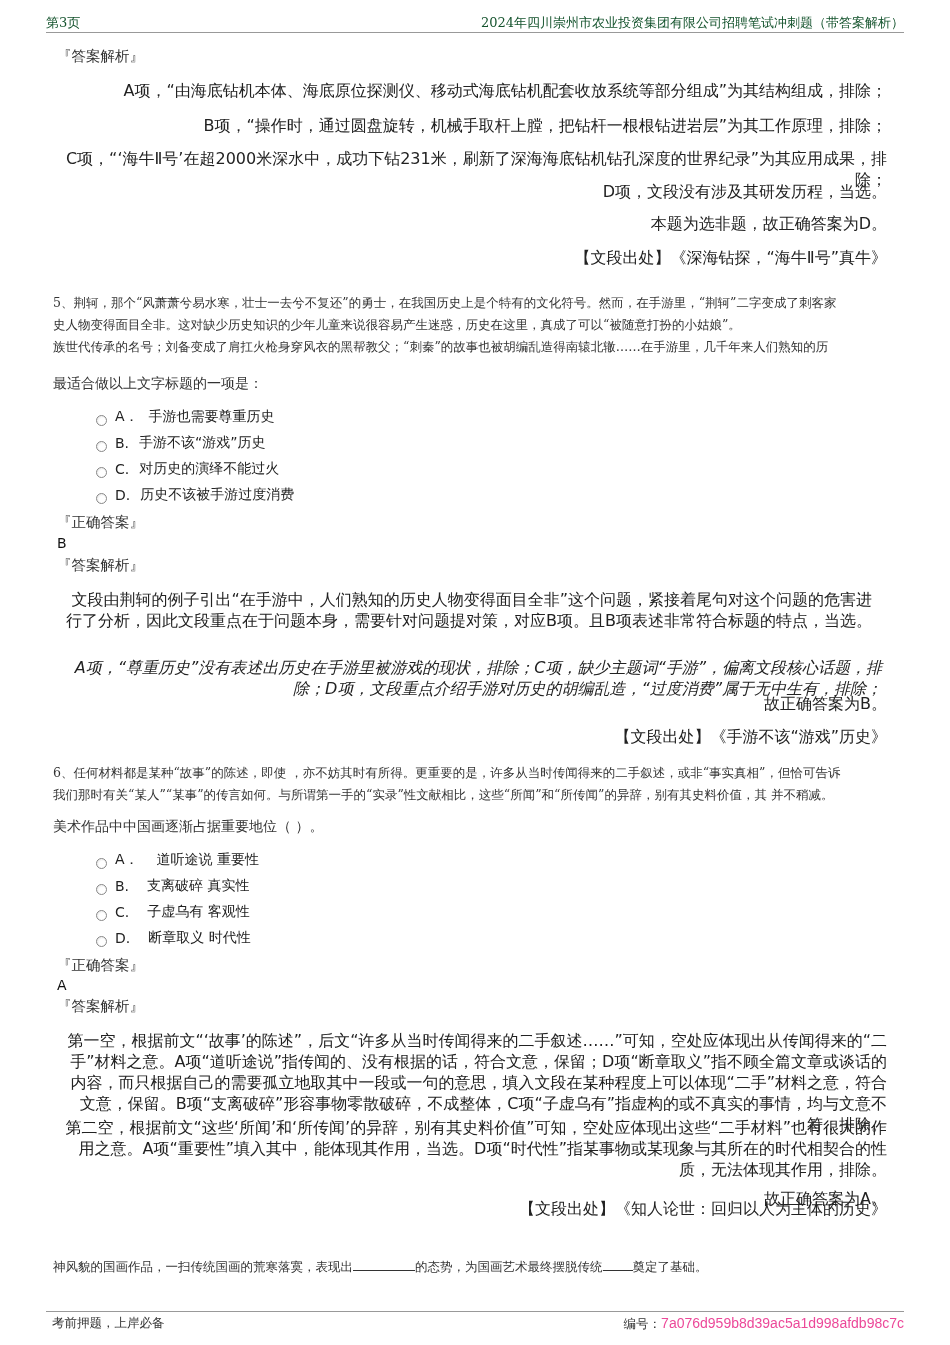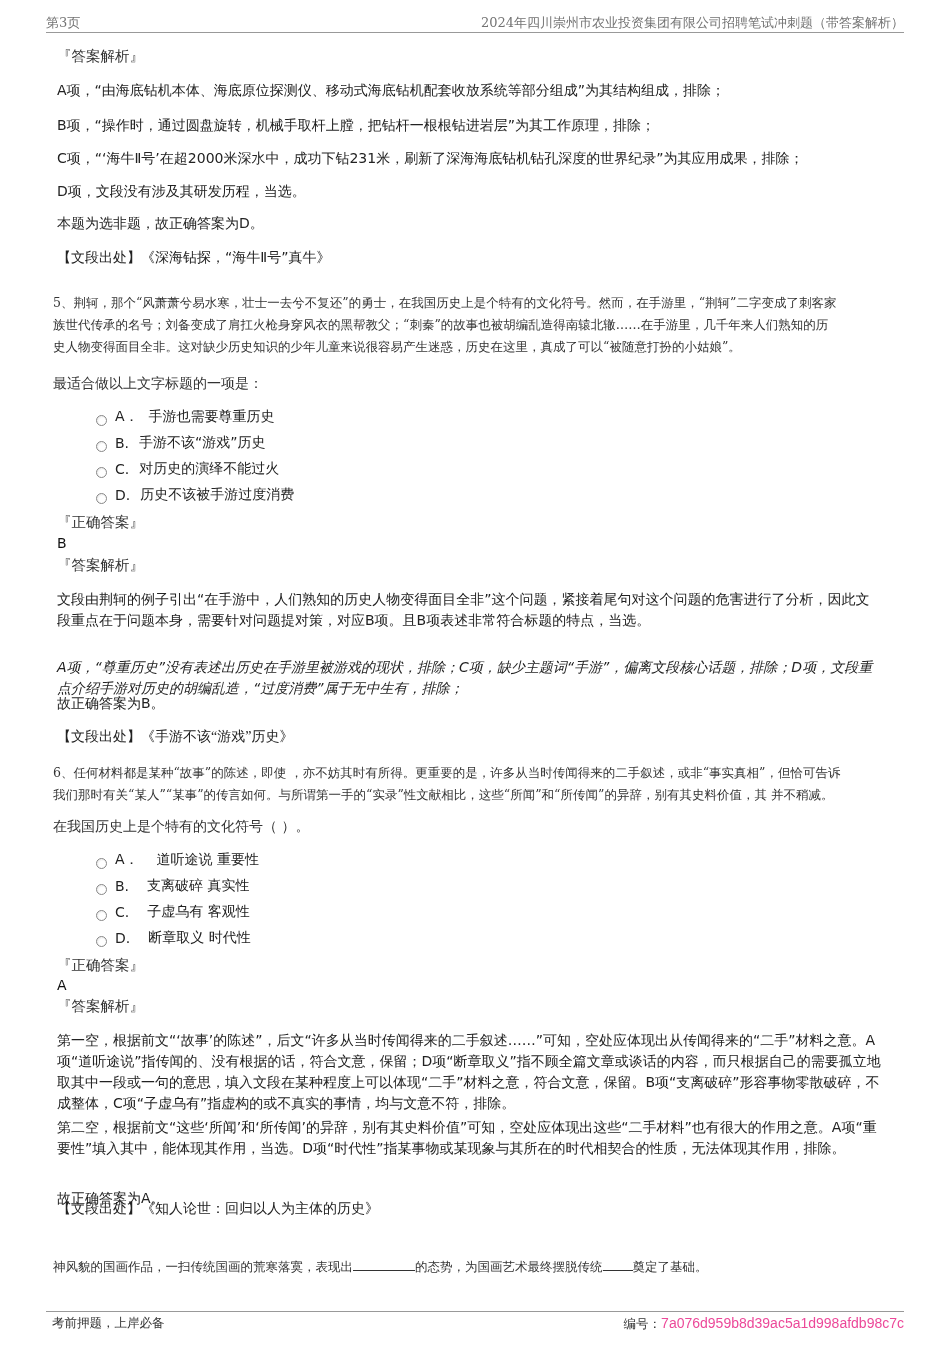--- a/index.html
+++ b/index.html
@@ -5,35 +5,35 @@
   html, body { margin: 0; padding: 0; background: #ffffff; }
   body {
     width: 950px; height: 1345px; position: relative; overflow: hidden;
     font-family: "DejaVu Sans", "Liberation Sans", sans-serif;
     color: #222;
   }
   .header {
     position: absolute; left: 46px; top: 10px; width: 858px; height: 22px;
     border-bottom: 1px solid #999;
     font-family: "DejaVu Serif", "Liberation Serif", serif;
-    font-size: 13px; color: #737373;
+    font-size: 13px; color: #14532d;
   }
   .header .left { position: absolute; left: 0; top: 4px; }
   .header .right { position: absolute; right: 0; top: 4px; }
   .footer {
     position: absolute; left: 46px; top: 1311px; width: 858px; height: 24px;
     border-top: 1px solid #999;
     font-size: 12.5px; color: #333;
   }
   .footer .left { position: absolute; left: 6px; top: 3px; font-family: "DejaVu Serif", serif; }
   .footer .right { position: absolute; right: 0; top: 3px; font-family: "Liberation Sans", sans-serif; }
   .footer .right .code { font-size: 14px; color: #ec4899; }
   .blk { position: absolute; left: 57px; width: 830px; }
   .lbl { font-family: "DejaVu Serif", serif; font-size: 14.5px; color: #333; }
-  .para { font-size: 14px; line-height: 21px; color: #222; }
+  .para { font-size: 16px; line-height: 21px; color: #222; text-align: right; }
   .q { position: absolute; left: 53px; width: 840px; font-family: "DejaVu Serif", serif;
        font-size: 12.5px; line-height: 22px; color: #333; }
   .prompt { position: absolute; left: 53px; font-family: "DejaVu Serif", serif; font-size: 14px; color: #333; }
   .opt { position: absolute; left: 96px; font-size: 14px; color: #222; height: 22px; display: flex; align-items: center; }
   .radio {
     width: 9px; height: 9px; border-radius: 50%; border: 1px solid #888;
     background: radial-gradient(circle at 60% 60%, #fff 40%, #ddd 100%);
     margin-right: 8px; margin-top: 6px; display: inline-block;
   }
   .opt .letter { margin-right: 10px; }
@@ -51,22 +51,22 @@
 <div class="blk lbl" style="top:47px;">『答案解析』</div>
 <div class="blk para" style="top:80px;">A项，“由海底钻机本体、海底原位探测仪、移动式海底钻机配套收放系统等部分组成”为其结构组成，排除；</div>
 <div class="blk para" style="top:115px;">B项，“操作时，通过圆盘旋转，机械手取杆上膛，把钻杆一根根钻进岩层”为其工作原理，排除；</div>
 <div class="blk para" style="top:148px;">C项，“‘海牛Ⅱ号’在超2000米深水中，成功下钻231米，刷新了深海海底钻机钻孔深度的世界纪录”为其应用成果，排除；</div>
 <div class="blk para" style="top:181px;">D项，文段没有涉及其研发历程，当选。</div>
 <div class="blk para" style="top:213px;">本题为选非题，故正确答案为D。</div>
 <div class="blk para" style="top:247px;">【文段出处】《深海钻探，“海牛Ⅱ号”真牛》</div>
 
 <div class="q" style="top:292px;">
   <div>5、荆轲，那个“风萧萧兮易水寒，壮士一去兮不复还”的勇士，在我国历史上是个特有的文化符号。然而，在手游里，“荆轲”二字变成了刺客家</div>
+  <div>史人物变得面目全非。这对缺少历史知识的少年儿童来说很容易产生迷惑，历史在这里，真成了可以“被随意打扮的小姑娘”。</div>
   <div>族世代传承的名号；刘备变成了肩扛火枪身穿风衣的黑帮教父；“刺秦”的故事也被胡编乱造得南辕北辙……在手游里，几千年来人们熟知的历</div>
-  <div>史人物变得面目全非。这对缺少历史知识的少年儿童来说很容易产生迷惑，历史在这里，真成了可以“被随意打扮的小姑娘”。</div>
 </div>
 <div class="prompt" style="top:375px;">最适合做以上文字标题的一项是：</div>
 
 <div class="opt" style="top:406px;">
   <span class="radio"></span>
   <span class="letter">A．</span>
   <span>手游也需要尊重历史</span>
 </div>
 <div class="opt" style="top:432px;">
   <span class="radio"></span>
@@ -83,27 +83,27 @@
   <span class="letter">D.</span>
   <span>历史不该被手游过度消费</span>
 </div>
 
 <div class="blk lbl" style="top:513px;">『正确答案』</div>
 <div class="ans" style="top:535px;">B</div>
 <div class="blk lbl" style="top:556px;">『答案解析』</div>
 <div class="blk para" style="top:589px; width:815px;">文段由荆轲的例子引出“在手游中，人们熟知的历史人物变得面目全非”这个问题，紧接着尾句对这个问题的危害进行了分析，因此文段重点在于问题本身，需要针对问题提对策，对应B项。且B项表述非常符合标题的特点，当选。</div>
 <div class="blk para" style="top:657px; width:825px;font-style:italic;">A项，“尊重历史”没有表述出历史在手游里被游戏的现状，排除；C项，缺少主题词“手游”，偏离文段核心话题，排除；D项，文段重点介绍手游对历史的胡编乱造，“过度消费”属于无中生有，排除；</div>
 <div class="blk para" style="top:693px;">故正确答案为B。</div>
-<div class="blk para" style="top:726px;font-family:Liberation Serif, serif;">【文段出处】《手游不该“游戏”历史》</div>
+<div class="blk para" style="top:726px;">【文段出处】《手游不该“游戏”历史》</div>
 
 <div class="q" style="top:762px;">
   <div>6、任何材料都是某种“故事”的陈述，即使 ，亦不妨其时有所得。更重要的是，许多从当时传闻得来的二手叙述，或非“事实真相”，但恰可告诉</div>
   <div>我们那时有关“某人”“某事”的传言如何。与所谓第一手的“实录”性文献相比，这些“所闻”和“所传闻”的异辞，别有其史料价值，其 并不稍减。</div>
 </div>
-<div class="prompt" style="top:818px;">在我国历史上是个特有的文化符号（ ）。</div>
+<div class="prompt" style="top:818px;">美术作品中中国画逐渐占据重要地位（ ）。</div>
 
 <div class="opt" style="top:849px;">
   <span class="radio"></span>
   <span class="letter" style="margin-right:18px;">A．</span>
   <span>道听途说 重要性</span>
 </div>
 <div class="opt" style="top:875px;">
   <span class="radio"></span>
   <span class="letter" style="margin-right:18px;">B.</span>
   <span>支离破碎 真实性</span>

